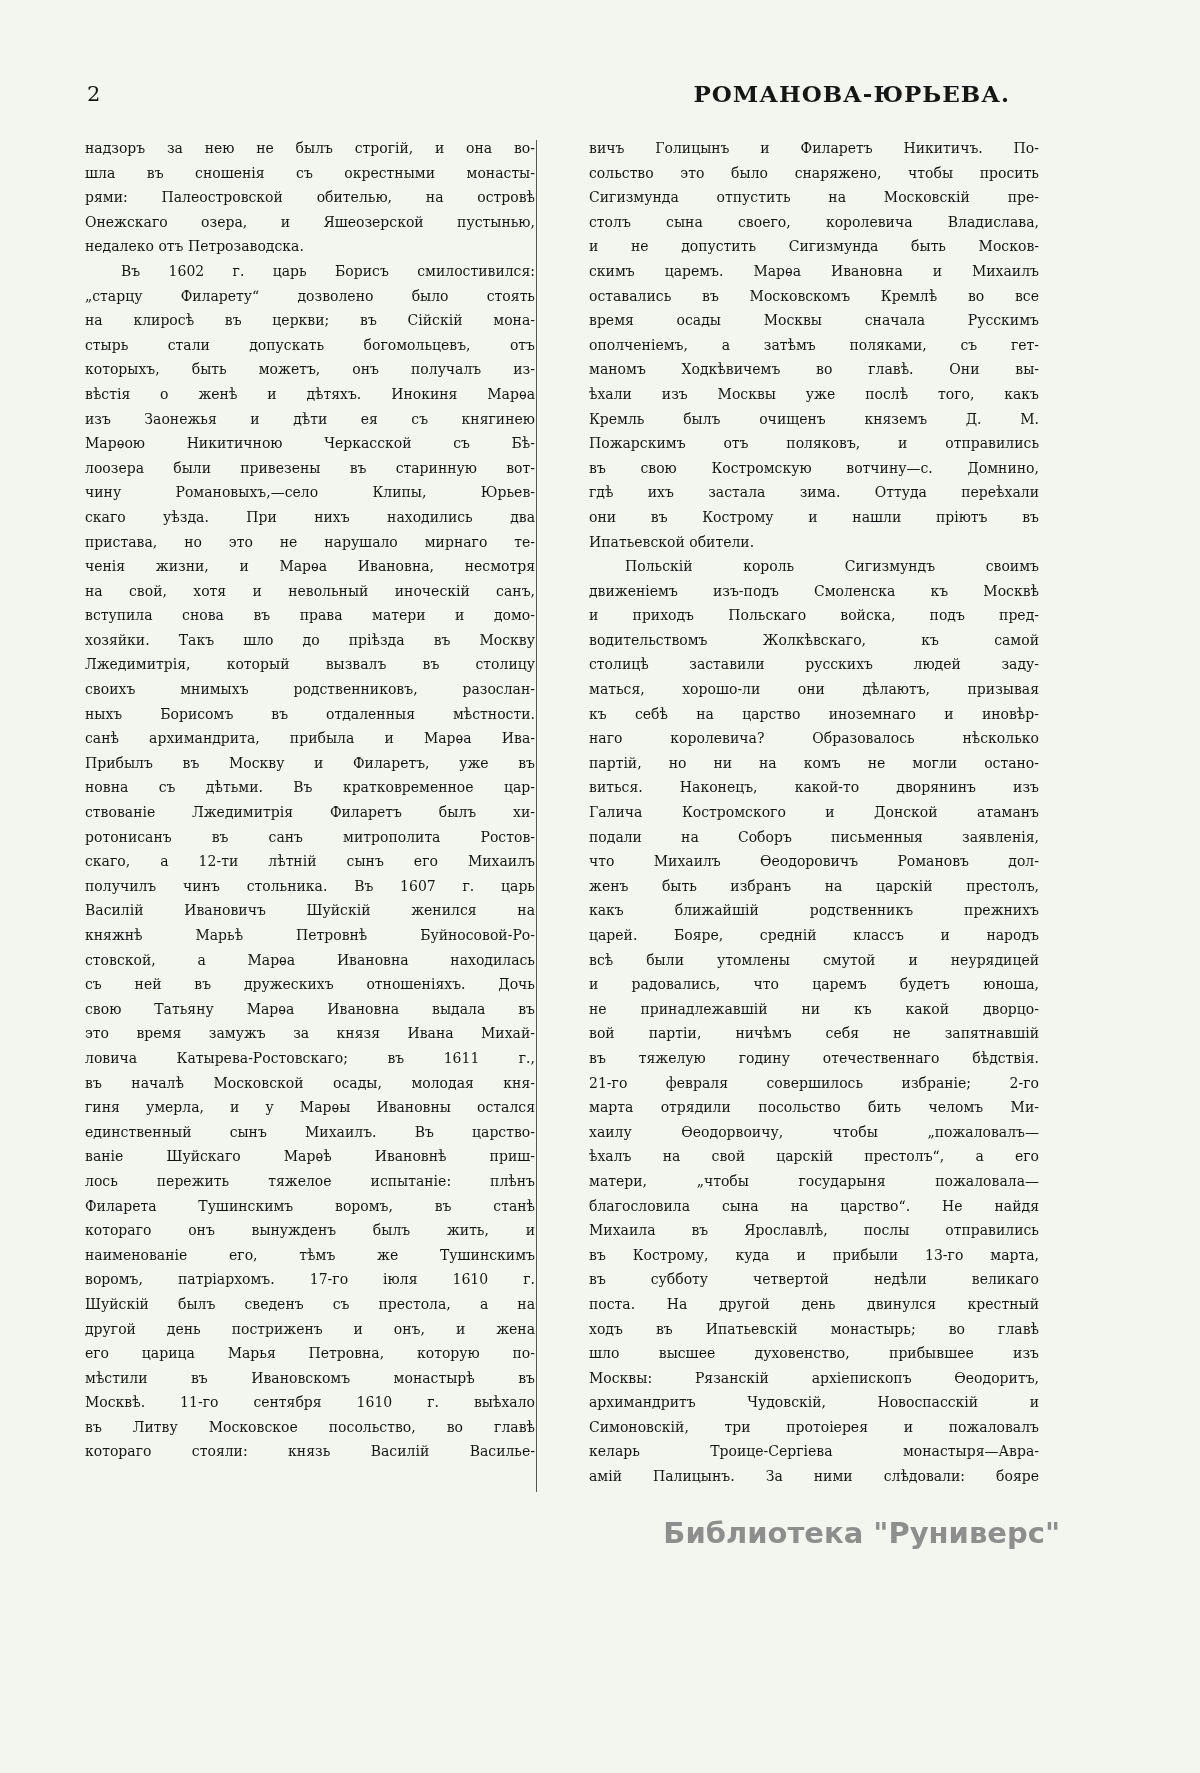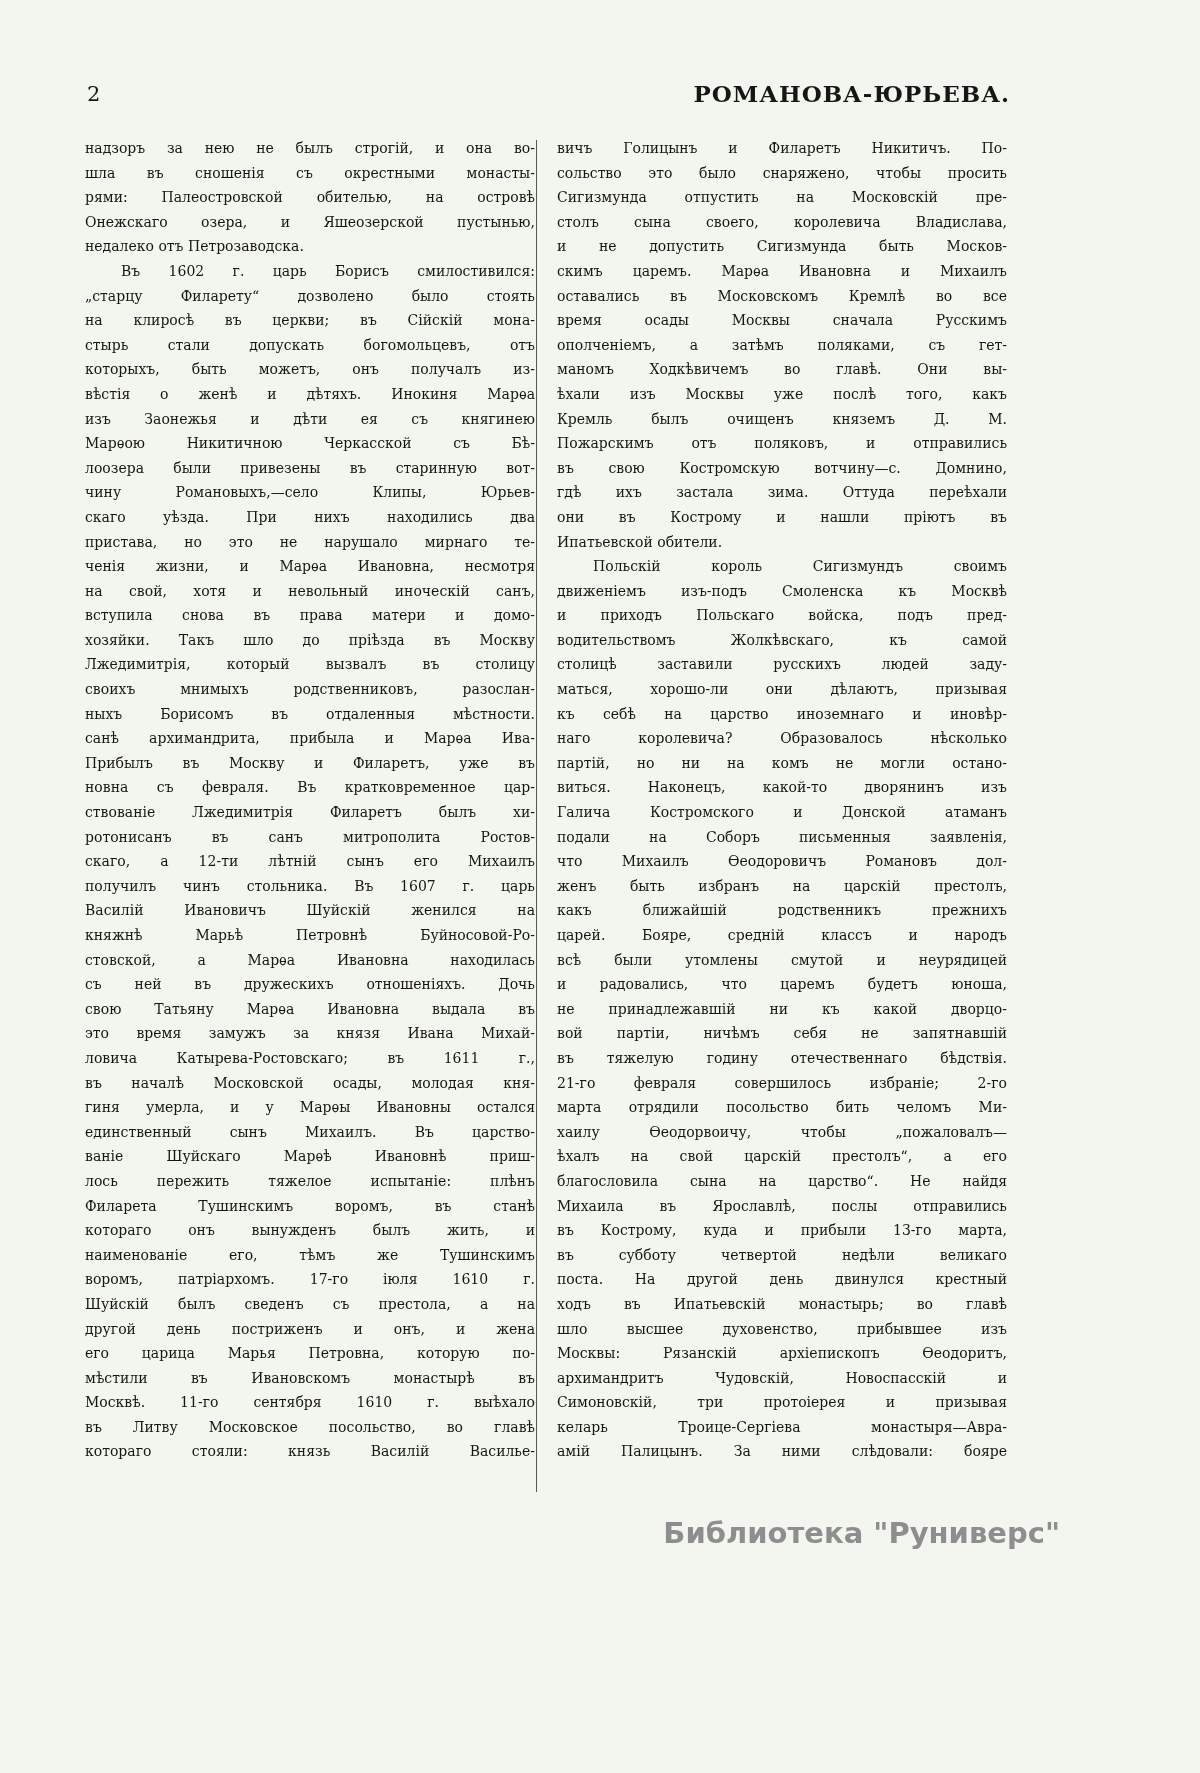--- a/index.html
+++ b/index.html
@@ -38,21 +38,21 @@
     opacity: 0.85;
   }
   .column {
     position: absolute;
     top: 136px;
     width: 450px;
     font-size: 14px;
     line-height: 24.6px;
   }
   .column-left  { left: 85px; }
-  .column-right { left: 557px; }
+  .column-right { left: 589px; }
   .line {
     text-align: justify;
     text-align-last: justify;
     white-space: normal;
   }
   .line.no-justify { text-align-last: left; }
   .line.indent { text-indent: 36px; }
   .watermark {
     position: absolute;
     left: 85px;
@@ -92,21 +92,21 @@
       <div class="line">пристава, но это не нарушало мирнаго те-</div>
       <div class="line">ченія жизни, и Марѳа Ивановна, несмотря</div>
       <div class="line">на свой, хотя и невольный иноческій санъ,</div>
       <div class="line">вступила снова въ права матери и домо-</div>
       <div class="line">хозяйки. Такъ шло до пріѣзда въ Москву</div>
       <div class="line">Лжедимитрія, который вызвалъ въ столицу</div>
       <div class="line">своихъ мнимыхъ родственниковъ, разослан-</div>
       <div class="line">ныхъ Борисомъ въ отдаленныя мѣстности.</div>
       <div class="line">санѣ архимандрита, прибыла и Марѳа Ива-</div>
       <div class="line">Прибылъ въ Москву и Филаретъ, уже въ</div>
-      <div class="line">новна съ февраля. Въ кратковременное цар-</div>
+      <div class="line">новна съ дѣтьми. Въ кратковременное цар-</div>
       <div class="line">ствованіе Лжедимитрія Филаретъ былъ хи-</div>
       <div class="line">ротонисанъ въ санъ митрополита Ростов-</div>
       <div class="line">скаго, а 12-ти лѣтній сынъ его Михаилъ</div>
       <div class="line">получилъ чинъ стольника. Въ 1607 г. царь</div>
       <div class="line">Василій Ивановичъ Шуйскій женился на</div>
       <div class="line">княжнѣ Марьѣ Петровнѣ Буйносовой-Ро-</div>
       <div class="line">стовской, а Марѳа Ивановна находилась</div>
       <div class="line">съ ней въ дружескихъ отношеніяхъ. Дочь</div>
       <div class="line">свою Татьяну Марѳа Ивановна выдала въ</div>
       <div class="line">это время замужъ за князя Ивана Михай-</div>
@@ -164,27 +164,28 @@
       <div class="line">царей. Бояре, средній классъ и народъ</div>
       <div class="line">всѣ были утомлены смутой и неурядицей</div>
       <div class="line">и радовались, что царемъ будетъ юноша,</div>
       <div class="line">не принадлежавшій ни къ какой дворцо-</div>
       <div class="line">вой партіи, ничѣмъ себя не запятнавшій</div>
       <div class="line">въ тяжелую годину отечественнаго бѣдствія.</div>
       <div class="line">21-го февраля совершилось избраніе; 2-го</div>
       <div class="line">марта отрядили посольство бить челомъ Ми-</div>
       <div class="line">хаилу Ѳеодорвоичу, чтобы „пожаловалъ—</div>
       <div class="line">ѣхалъ на свой царскій престолъ“, а его</div>
+      <div class="line">матери, „чтобы государыня пожаловала—</div>
       <div class="line">благословила сына на царство“. Не найдя</div>
       <div class="line">Михаила въ Ярославлѣ, послы отправились</div>
       <div class="line">въ Кострому, куда и прибыли 13-го марта,</div>
       <div class="line">въ субботу четвертой недѣли великаго</div>
       <div class="line">поста. На другой день двинулся крестный</div>
       <div class="line">ходъ въ Ипатьевскій монастырь; во главѣ</div>
       <div class="line">шло высшее духовенство, прибывшее изъ</div>
       <div class="line">Москвы: Рязанскій архіепископъ Ѳеодоритъ,</div>
       <div class="line">архимандритъ Чудовскій, Новоспасскій и</div>
-      <div class="line">Симоновскій, три протоіерея и призывая</div>
+      <div class="line">Симоновскій, три протоіерея и пожаловалъ</div>
       <div class="line">келарь Троице-Сергіева монастыря—Авра-</div>
       <div class="line">амій Палицынъ. За ними слѣдовали: бояре</div>
     </div>
   <div class="watermark">Библиотека "Руниверс"</div>
 </div>
 
 </body></html>

